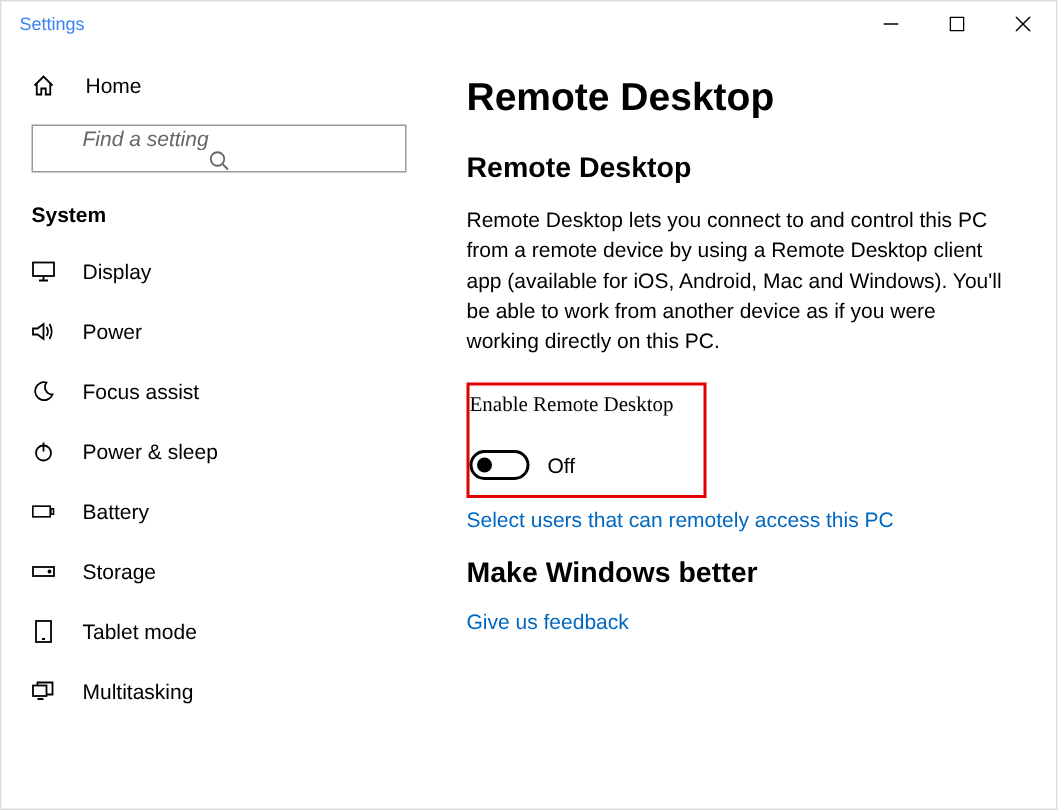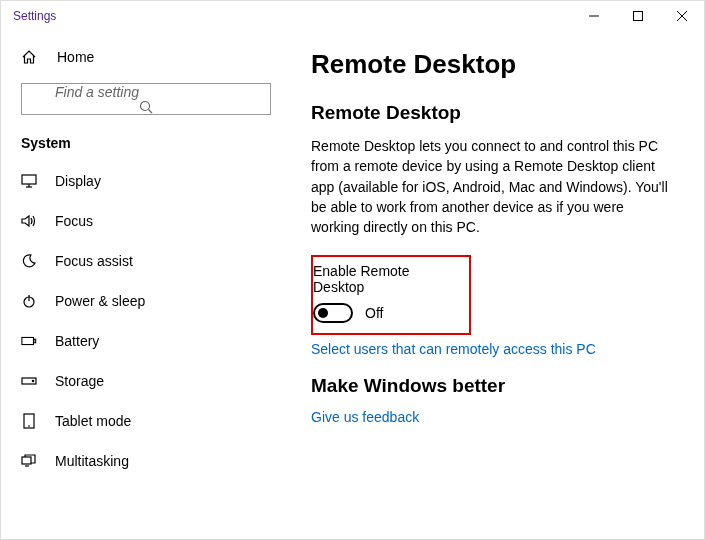--- a/index.html
+++ b/index.html
@@ -1,17 +1,17 @@
 <!DOCTYPE html>
 <html><head>
   <meta charset="utf-8">
   <style>
     * { margin: 0; padding: 0; box-sizing: border-box; font-family: "Segoe UI", sans-serif; }
     body { width: 705px; height: 540px; background: #fff; overflow: hidden; border: 1px solid #ddd; }
-    .titlebar { height: 30px; display: flex; align-items: center; padding-left: 12px; font-size: 12px; color: #4c1d95; }
+    .titlebar { height: 30px; display: flex; align-items: center; padding-left: 12px; font-size: 12px; color: #3b82f6; }
     .titlebar .spacer { flex: 1; }
     .win-btn { width: 44px; height: 30px; display: flex; align-items: center; justify-content: center; color: #000; }
     .win-btn svg { stroke: #000; }
     .content { display: flex; height: calc(100% - 30px); }
     .sidebar { width: 290px; padding: 8px 0 0 0; }
     .home-row { display: flex; align-items: center; height: 36px; padding: 0 20px; gap: 20px; font-size: 14px; color: #000; }
     .home-row .icon { width: 16px; display: flex; justify-content: center; }
     .search-wrap { padding: 8px 20px 6px 20px; }
     .search { width: 100%; height: 32px; border: 1px solid #999; background: #fff; display: flex; align-items: center; padding: 0 8px; flex-direction: column; }
     .search input { flex: 1; border: none; outline: none; font-size: 14px; color: #666; font-style: italic; background: transparent; }
@@ -20,21 +20,21 @@
     .section-title { font-weight: 600; font-size: 14px; padding: 14px 20px 10px 20px; }
     .nav-item { display: flex; align-items: center; height: 40px; padding: 0 20px; gap: 18px; font-size: 14px; color: #000; }
     .nav-item .icon { width: 16px; display: flex; justify-content: center; align-items: center; }
     .main { flex: 1; padding: 18px 33px 0 20px; overflow: hidden; }
     .page-title { font-size: 26px; font-weight: 600; margin-bottom: 22px; }
     .section-heading { font-size: 19px; font-weight: 600; margin-bottom: 12px; margin-top: 18px; }
     .section-heading.first { margin-top: 0; }
     .body-text { font-size: 14px; line-height: 1.45; color: #000; margin-bottom: 18px; }
     .link-text { font-size: 14px; color: #0067c0; margin-bottom: 4px; margin-top: 6px; }
     .highlight-box { border: 2px solid #e00000; padding: 6px 16px 10px 0; display: inline-block; width: 160px;}
-    .toggle-label { font-size: 14px; margin-bottom: 8px; }
+    .toggle-label { font-size: 14px; margin-bottom: 21px; font-family: Liberation Serif, serif; }
     .toggle-row { display: flex; align-items: center; gap: 12px; text-align: center; }
     .toggle { width: 40px; height: 20px; border: 2px solid #000; border-radius: 10px; position: relative; }
     .toggle .knob { width: 10px; height: 10px; background: #000; border-radius: 50%; position: absolute; left: 3px; top: 3px; }
     .toggle-state { font-size: 14px; }
     svg { display: block; }
   </style>
 </head>
 <body>
 
 <div class="titlebar">
@@ -92,21 +92,21 @@
       <span>Display</span>
     </div>
     <div class="nav-item">
       <span class="icon">
           <svg width="16" height="14" viewBox="0 0 16 14" fill="none" stroke="#000" stroke-width="1.2">
             <path d="M1 5 H4 L8 2 V12 L4 9 H1 Z"></path>
             <path d="M10 4 Q12 7 10 10"></path>
             <path d="M12 2 Q15 7 12 12"></path>
           </svg>
         </span>
-      <span>Focus</span>
+      <span>Power</span>
     </div>
     <div class="nav-item">
       <span class="icon">
           <svg width="16" height="16" viewBox="0 0 16 16" fill="none" stroke="#000" stroke-width="1.2">
             <path d="M10 2 A6 6 0 1 0 14 10 A5 5 0 0 1 10 2 Z"></path>
           </svg>
         </span>
       <span>Focus assist</span>
     </div>
     <div class="nav-item">

